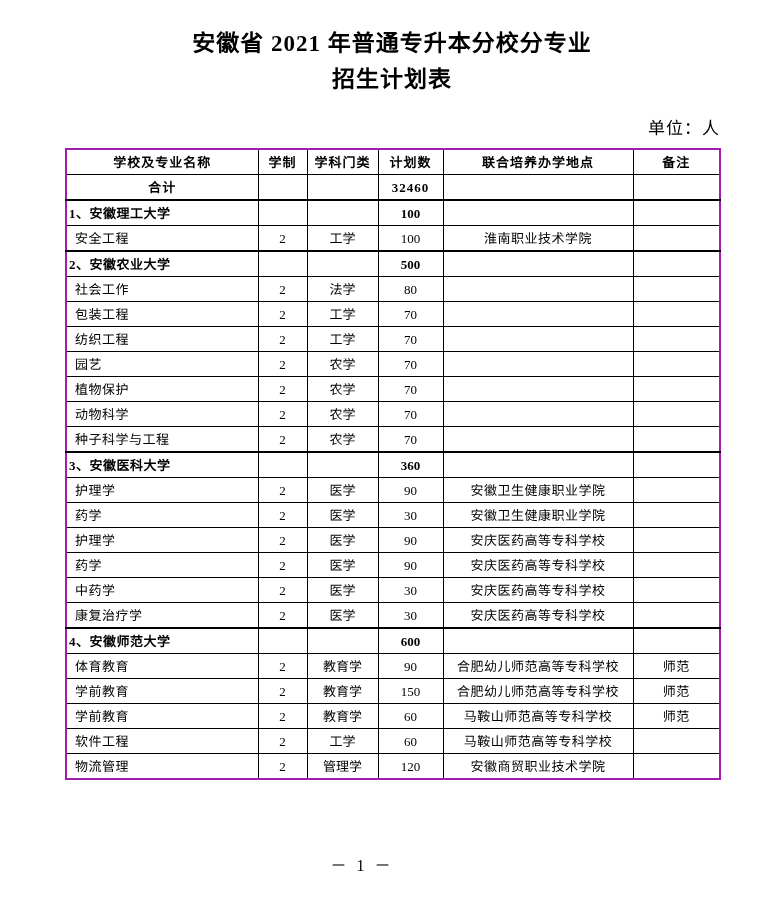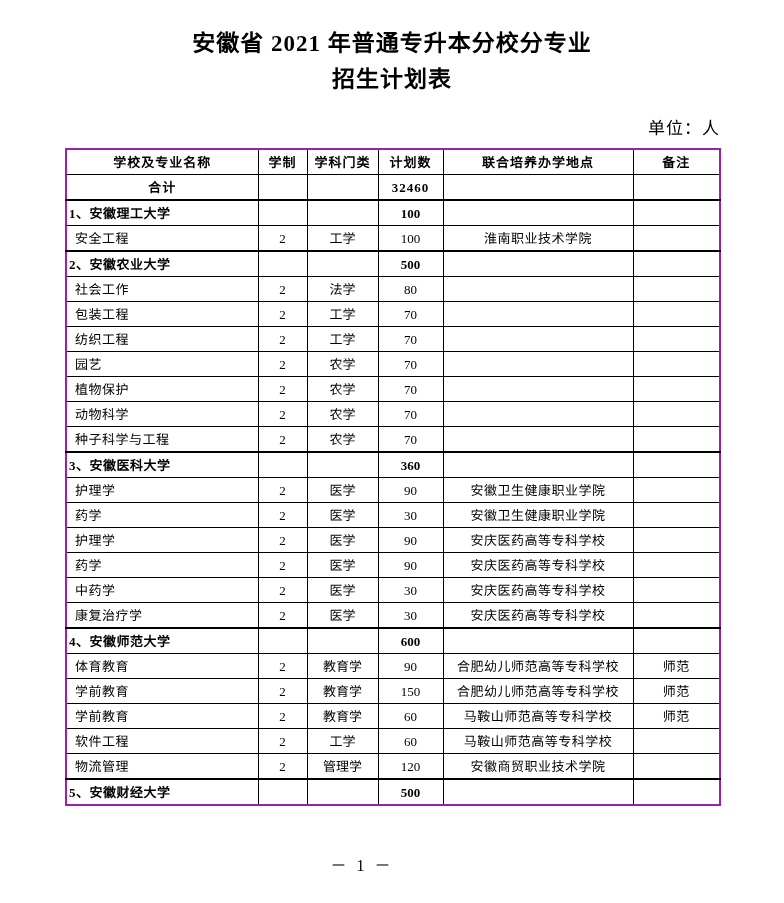--- a/index.html
+++ b/index.html
@@ -339,27 +339,19 @@
             <td class="note"></td>
           </tr>
           <tr class="major-row">
             <td class="name">物流管理</td>
             <td class="center">2</td>
             <td class="center">管理学</td>
             <td class="center">120</td>
             <td class="loc">安徽商贸职业技术学院</td>
             <td class="note"></td>
           </tr>
-          <tr class="school-row">
-            <td class="name">5、安徽财经大学</td>
-            <td class="center"></td>
-            <td class="center"></td>
-            <td class="center">500</td>
-            <td class="loc"></td>
-            <td class="note"></td>
-          </tr>
         </tbody>
     </table>
   </div>
 
   <div class="page-footer">－ 1 －</div>
 
 </div>
 
 </body></html>

